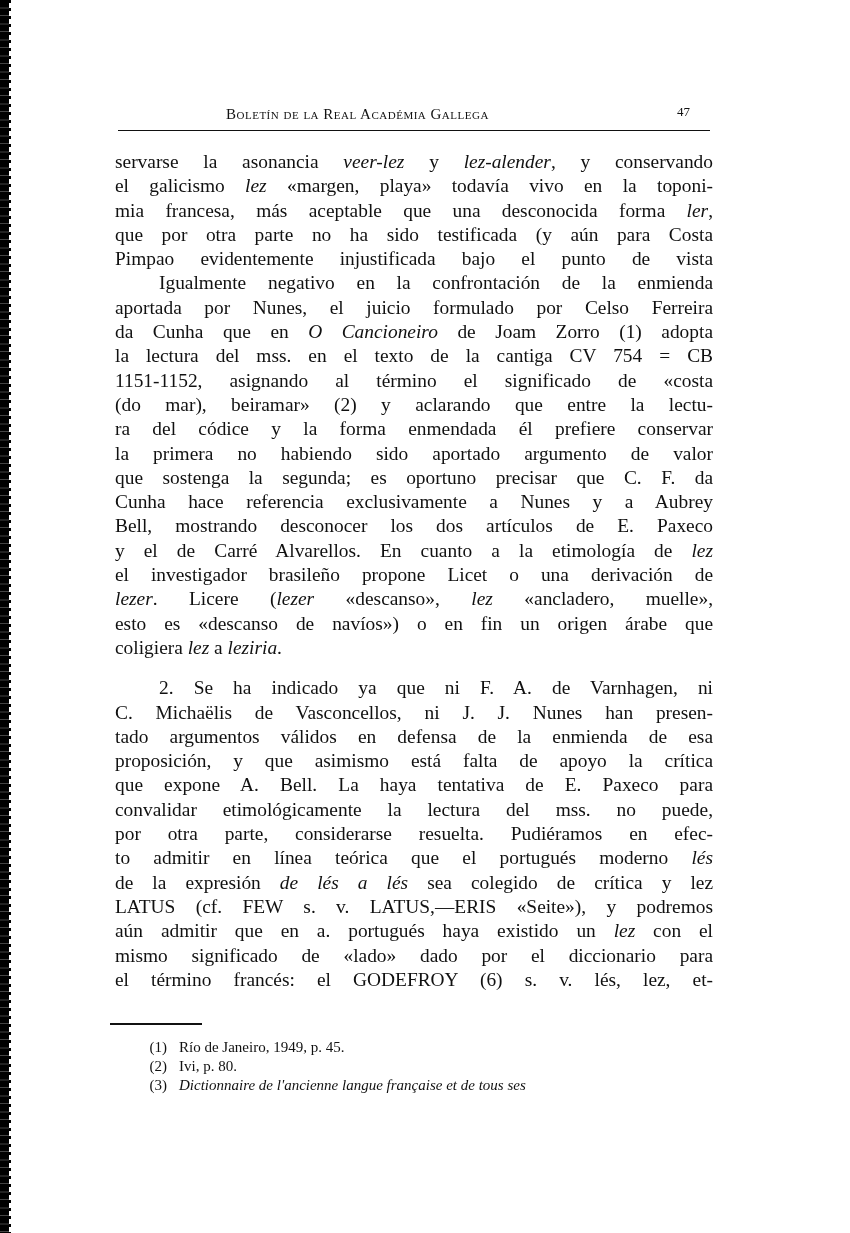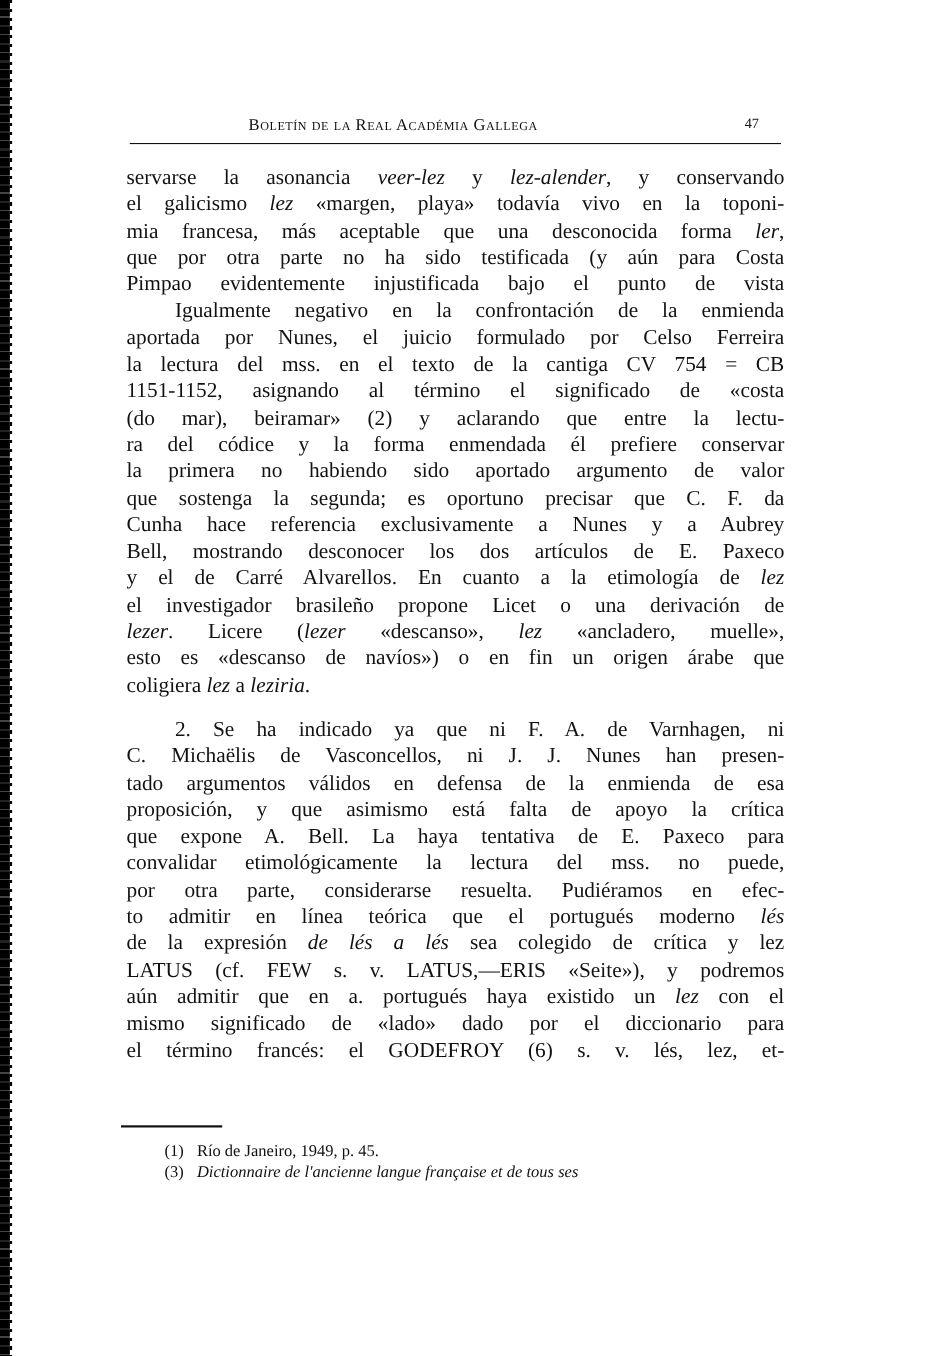--- a/index.html
+++ b/index.html
@@ -61,20 +61,21 @@
   <p>
       <span class="line"><span>servarse la asonancia </span><i>veer-lez</i><span> y </span><i>lez-alender</i><span>, y conservando</span></span>
       <span class="line"><span>el galicismo </span><i>lez</i><span> «margen, playa» todavía vivo en la toponi-</span></span>
       <span class="line"><span>mia francesa, más aceptable que una desconocida forma </span><i>ler</i><span>,</span></span>
       <span class="line"><span>que por otra parte no ha sido testificada (y aún para Costa</span></span>
       <span class="line"><span>Pimpao evidentemente injustificada bajo el punto de vista</span></span>
     </p>
   <p>
       <span class="line indent"><span>Igualmente negativo en la confrontación de la enmienda</span></span>
       <span class="line"><span>aportada por Nunes, el juicio formulado por Celso Ferreira</span></span>
+      <span class="line"><span>da Cunha que en </span><i>O Cancioneiro</i><span> de Joam Zorro (1) adopta</span></span>
       <span class="line"><span>la lectura del mss. en el texto de la cantiga CV 754 = CB</span></span>
       <span class="line"><span>1151-1152, asignando al término el significado de «costa</span></span>
       <span class="line"><span>(do mar), beiramar» (2) y aclarando que entre la lectu-</span></span>
       <span class="line"><span>ra del códice y la forma enmendada él prefiere conservar</span></span>
       <span class="line"><span>la primera no habiendo sido aportado argumento de valor</span></span>
       <span class="line"><span>que sostenga la segunda; es oportuno precisar que C. F. da</span></span>
       <span class="line"><span>Cunha hace referencia exclusivamente a Nunes y a Aubrey</span></span>
       <span class="line"><span>Bell, mostrando desconocer los dos artículos de E. Paxeco</span></span>
       <span class="line"><span>y el de Carré Alvarellos. En cuanto a la etimología de </span><i>lez</i></span>
       <span class="line"><span>el investigador brasileño propone Licet o una derivación de</span></span>
@@ -96,14 +97,15 @@
       <span class="line"><span>aún admitir que en a. portugués haya existido un </span><i>lez</i><span> con el</span></span>
       <span class="line"><span>mismo significado de «lado» dado por el diccionario para</span></span>
       <span class="line"><span>el término francés: el GODEFROY (6) s. v. lés, lez, et-</span></span>
     </p>
 </div>
 
 <div class="footnote-rule"></div>
 
 <div class="footnotes">
     <span class="fn"><span class="fn-num">(1)</span><span>Río de Janeiro, 1949, p. 45.</span></span>
+    <span class="fn"><span class="fn-num">(2)</span><span>Ivi, p. 80.</span></span>
     <span class="fn"><span class="fn-num">(3)</span><i>Dictionnaire de l'ancienne langue française et de tous ses</i></span>
   </div>
 
 </body></html>

